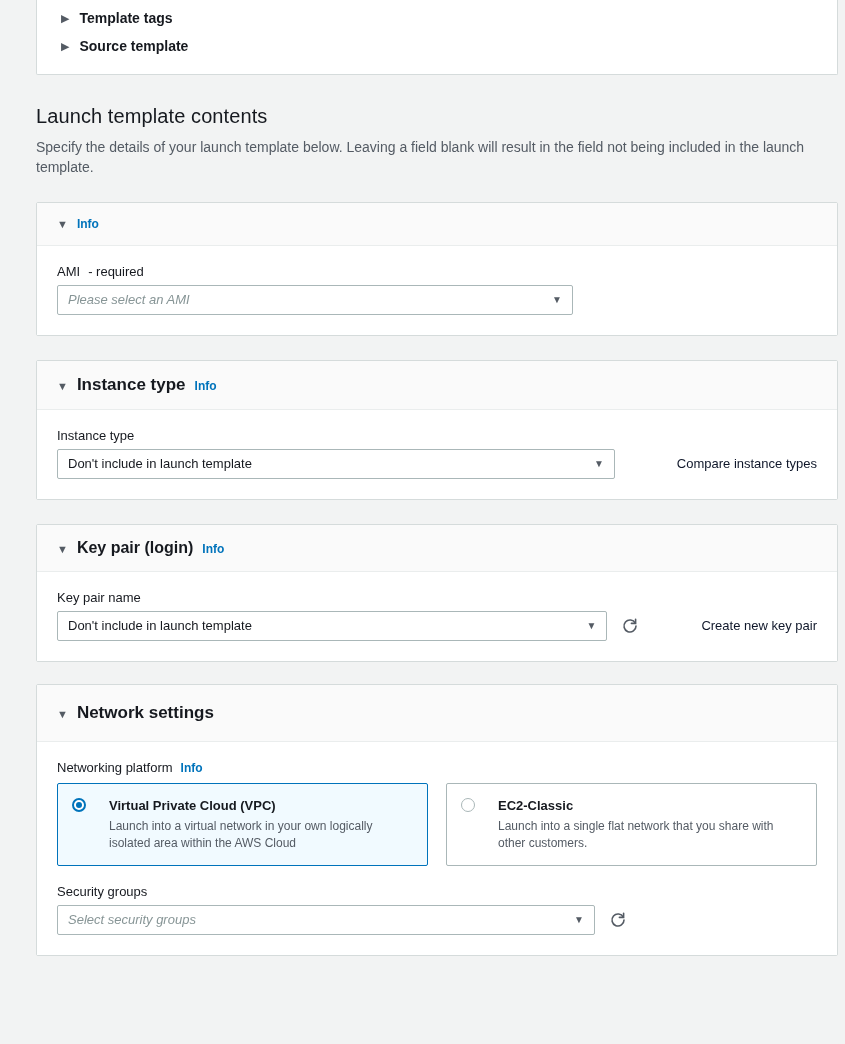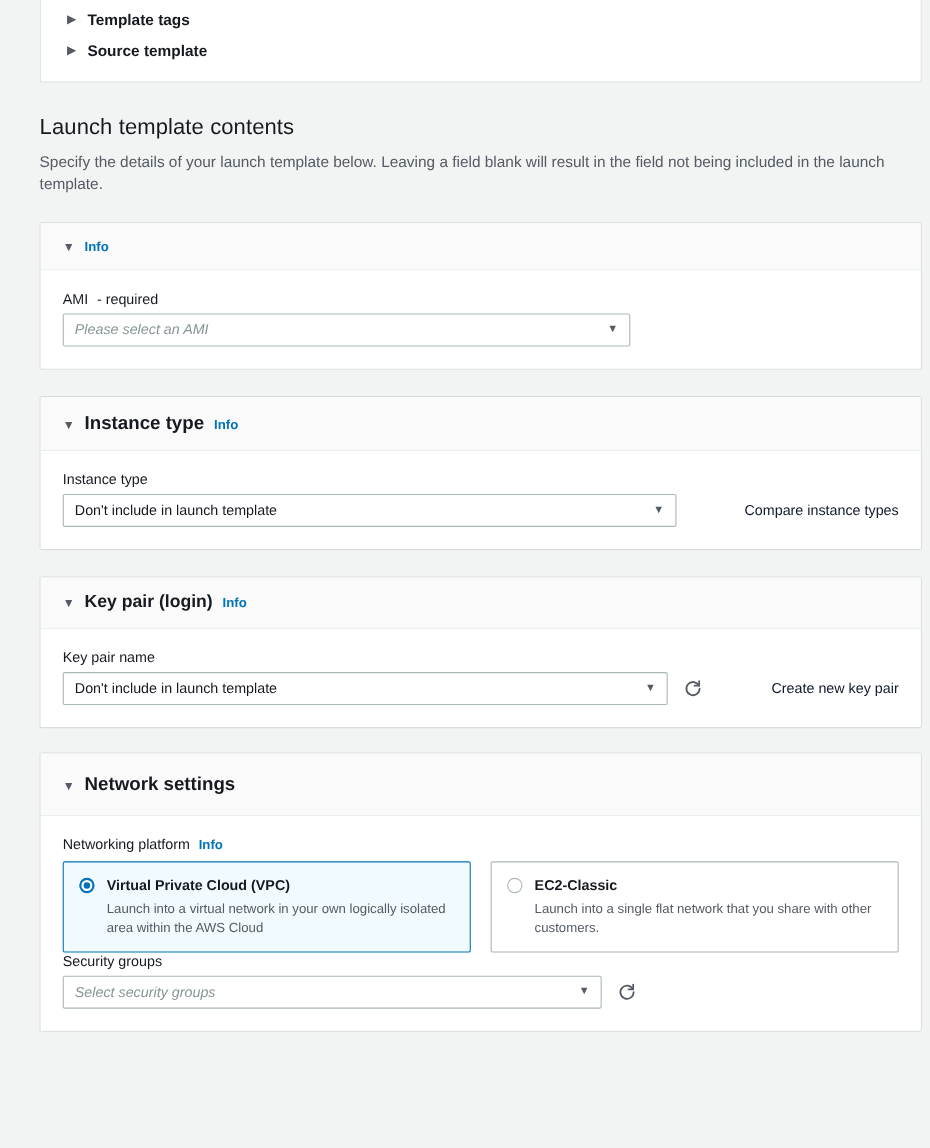--- a/index.html
+++ b/index.html
@@ -165,21 +165,21 @@
 
   
   .tiles { display: flex; gap: 18px; margin-top: 8px; }
   .tile {
     flex: 1 1 0;
     border: 1px solid #aab7b8;
     border-radius: 2px;
     background: #ffffff;
     padding: 12px 14px 13px 14px;
     display: flex;
-    gap: 11px;
+    gap: 23px;
     cursor: pointer;
     min-height: 71px;
   }
   .tile.selected {
     border: 1px solid #0073bb;
     background: #f1faff;
   }
   .radio {
     flex: 0 0 14px;
     width: 14px; height: 14px;
@@ -209,21 +209,21 @@
   }
   .tile-desc {
     margin-top: 4px;
     font-size: 12px;
     line-height: 1.42;
     color: #545b64;
   }
 
   .gap-24 { height: 24px; }
   .gap-22 { height: 22px; }
-  .mt18 { }
+  .mt18 { margin-top: 18px; }
 </style>
 </head>
 <body>
 
 <div class="page">
 
   <div class="top-card">
     <div class="collapsed-row">
       <span class="tri right"></span>
       <span class="collapsed-label">Template tags</span>
@@ -339,21 +339,21 @@
           <span>
             <span class="tile-title">EC2-Classic</span>
             <div class="tile-desc">Launch into a single flat network that you share with other customers.</div>
           </span>
         </div>
       </div>
 
       <div class="mt18">
         <label class="field-label">Security groups</label>
         <div class="row-inline">
-          <div class="select placeholder" style="width:490px;">
+          <div class="select placeholder" style="width:538px;">
             <span>Select security groups</span>
             <span class="caret">▼</span>
           </div>
           <span class="refresh-icon">
             <svg width="18" height="18" viewBox="0 0 18 18" fill="none" stroke="#545b64" stroke-width="1.6" stroke-linecap="round">
               <path d="M14.3 6.2A6 6 0 1 0 15 9"></path>
               <polyline points="14.6,2.2 14.6,6.4 10.4,6.4" fill="none"></polyline>
             </svg>
           </span>
         </div>

